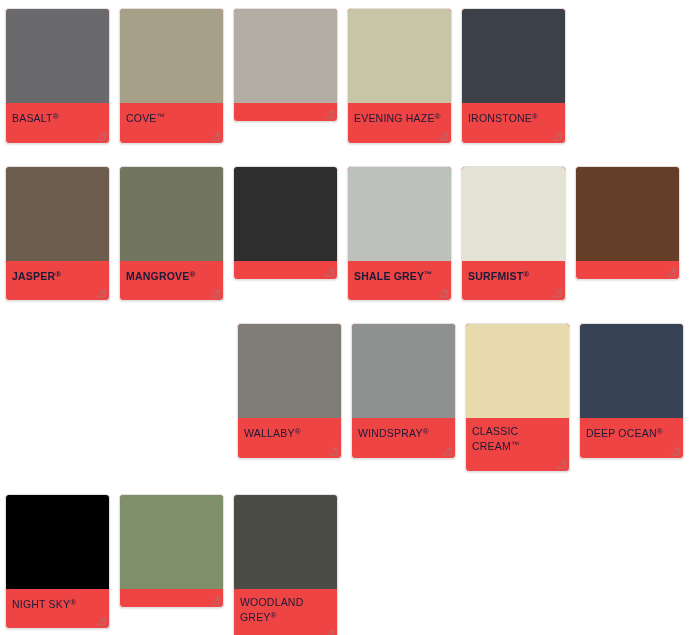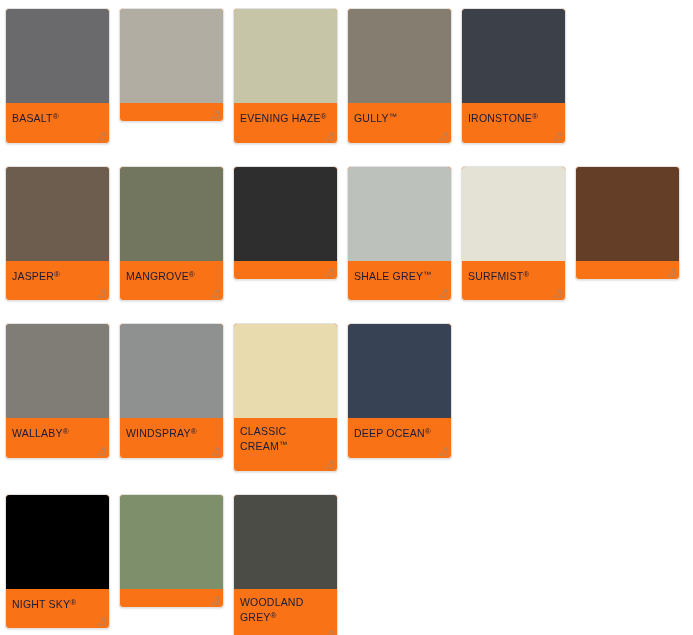--- a/index.html
+++ b/index.html
@@ -22,29 +22,29 @@
     box-sizing: border-box;
   }
   .swatch-row {
     display: flex;
     flex-direction: row;
     align-items: flex-start;
     margin: 0;
     padding: 0;
   }
   .swatch-row.row-0 { padding-top: 8px; }
-  .swatch-row.row-1 { padding-top: 22px; }
-  .swatch-row.row-2 { padding-top: 22px; }
+  .swatch-row.row-1 { padding-top: 22px; font-weight: bold; }
+  .swatch-row.row-2 { padding-top: 22px; justify-content: flex-end; }
   .swatch-row.row-3 { padding-top: 22px; }
 
   .swatch-card {
     position: relative;
     width: 105px;
     margin-right: 9px;
-    background: #f97316;
+    background: #ef4444;
     border: 1px solid #e2e2e2;
     border-radius: 4px;
     box-sizing: border-box;
     box-shadow: 0 1px 2px rgba(0,0,0,0.10);
     overflow: hidden;
   }
   .swatch-card:first-child {
     margin-left: 5px;
   }
   .swatch-color {
@@ -95,47 +95,47 @@
           <span class="resize-grip">
             <svg viewBox="0 0 10 10" width="10" height="10" aria-hidden="true">
               <path d="M9 1 L9 9 L1 9" fill="none" stroke="#8a8a8a" stroke-width="1"></path>
               <path d="M2.2 8 L8 2.2" fill="none" stroke="#8a8a8a" stroke-width="1"></path>
               <path d="M8 2.2 L8 5 M8 2.2 L5.2 2.2" fill="none" stroke="#8a8a8a" stroke-width="1"></path>
             </svg>
           </span>
         </div>
       </div>
       <div class="swatch-card">
+        <span class="swatch-color" style="background: rgb(166, 160, 136);"></span>
+        <span class="swatch-label">COVE<span class="tm">™</span></span>
+        <div class="swatch-foot">
+          <span class="resize-grip">
+            <svg viewBox="0 0 10 10" width="10" height="10" aria-hidden="true">
+              <path d="M9 1 L9 9 L1 9" fill="none" stroke="#8a8a8a" stroke-width="1"></path>
+              <path d="M2.2 8 L8 2.2" fill="none" stroke="#8a8a8a" stroke-width="1"></path>
+              <path d="M8 2.2 L8 5 M8 2.2 L5.2 2.2" fill="none" stroke="#8a8a8a" stroke-width="1"></path>
+            </svg>
+          </span>
+        </div>
+      </div>
+      <div class="swatch-card">
         <span class="swatch-color" style="background: rgb(177, 173, 163);"></span>
         <div class="swatch-foot">
           <span class="resize-grip">
             <svg viewBox="0 0 10 10" width="10" height="10" aria-hidden="true">
               <path d="M9 1 L9 9 L1 9" fill="none" stroke="#8a8a8a" stroke-width="1"></path>
               <path d="M2.2 8 L8 2.2" fill="none" stroke="#8a8a8a" stroke-width="1"></path>
               <path d="M8 2.2 L8 5 M8 2.2 L5.2 2.2" fill="none" stroke="#8a8a8a" stroke-width="1"></path>
             </svg>
           </span>
         </div>
       </div>
       <div class="swatch-card">
         <span class="swatch-color" style="background: rgb(199, 197, 168);"></span>
         <span class="swatch-label">EVENING HAZE<span class="tm">®</span></span>
-        <div class="swatch-foot">
-          <span class="resize-grip">
-            <svg viewBox="0 0 10 10" width="10" height="10" aria-hidden="true">
-              <path d="M9 1 L9 9 L1 9" fill="none" stroke="#8a8a8a" stroke-width="1"></path>
-              <path d="M2.2 8 L8 2.2" fill="none" stroke="#8a8a8a" stroke-width="1"></path>
-              <path d="M8 2.2 L8 5 M8 2.2 L5.2 2.2" fill="none" stroke="#8a8a8a" stroke-width="1"></path>
-            </svg>
-          </span>
-        </div>
-      </div>
-      <div class="swatch-card">
-        <span class="swatch-color" style="background: rgb(133, 125, 112);"></span>
-        <span class="swatch-label">GULLY<span class="tm">™</span></span>
         <div class="swatch-foot">
           <span class="resize-grip">
             <svg viewBox="0 0 10 10" width="10" height="10" aria-hidden="true">
               <path d="M9 1 L9 9 L1 9" fill="none" stroke="#8a8a8a" stroke-width="1"></path>
               <path d="M2.2 8 L8 2.2" fill="none" stroke="#8a8a8a" stroke-width="1"></path>
               <path d="M8 2.2 L8 5 M8 2.2 L5.2 2.2" fill="none" stroke="#8a8a8a" stroke-width="1"></path>
             </svg>
           </span>
         </div>
       </div>

